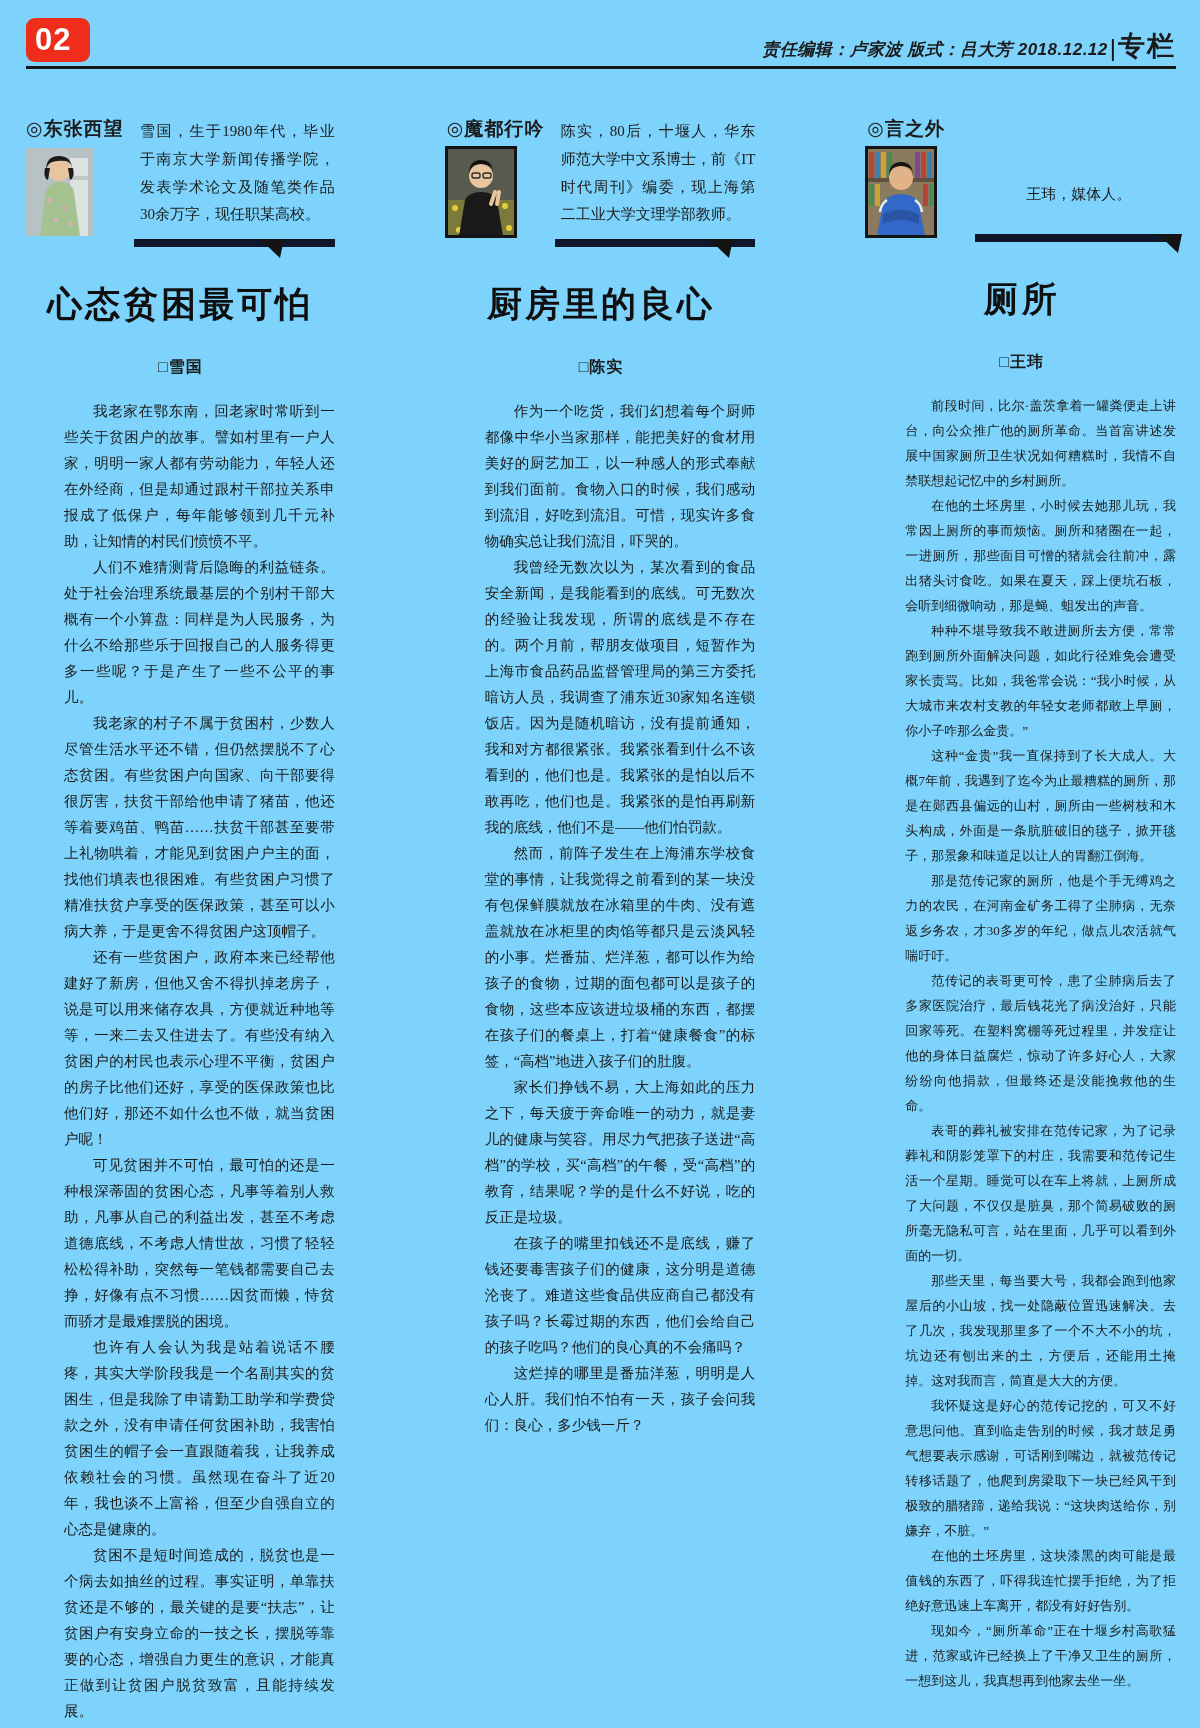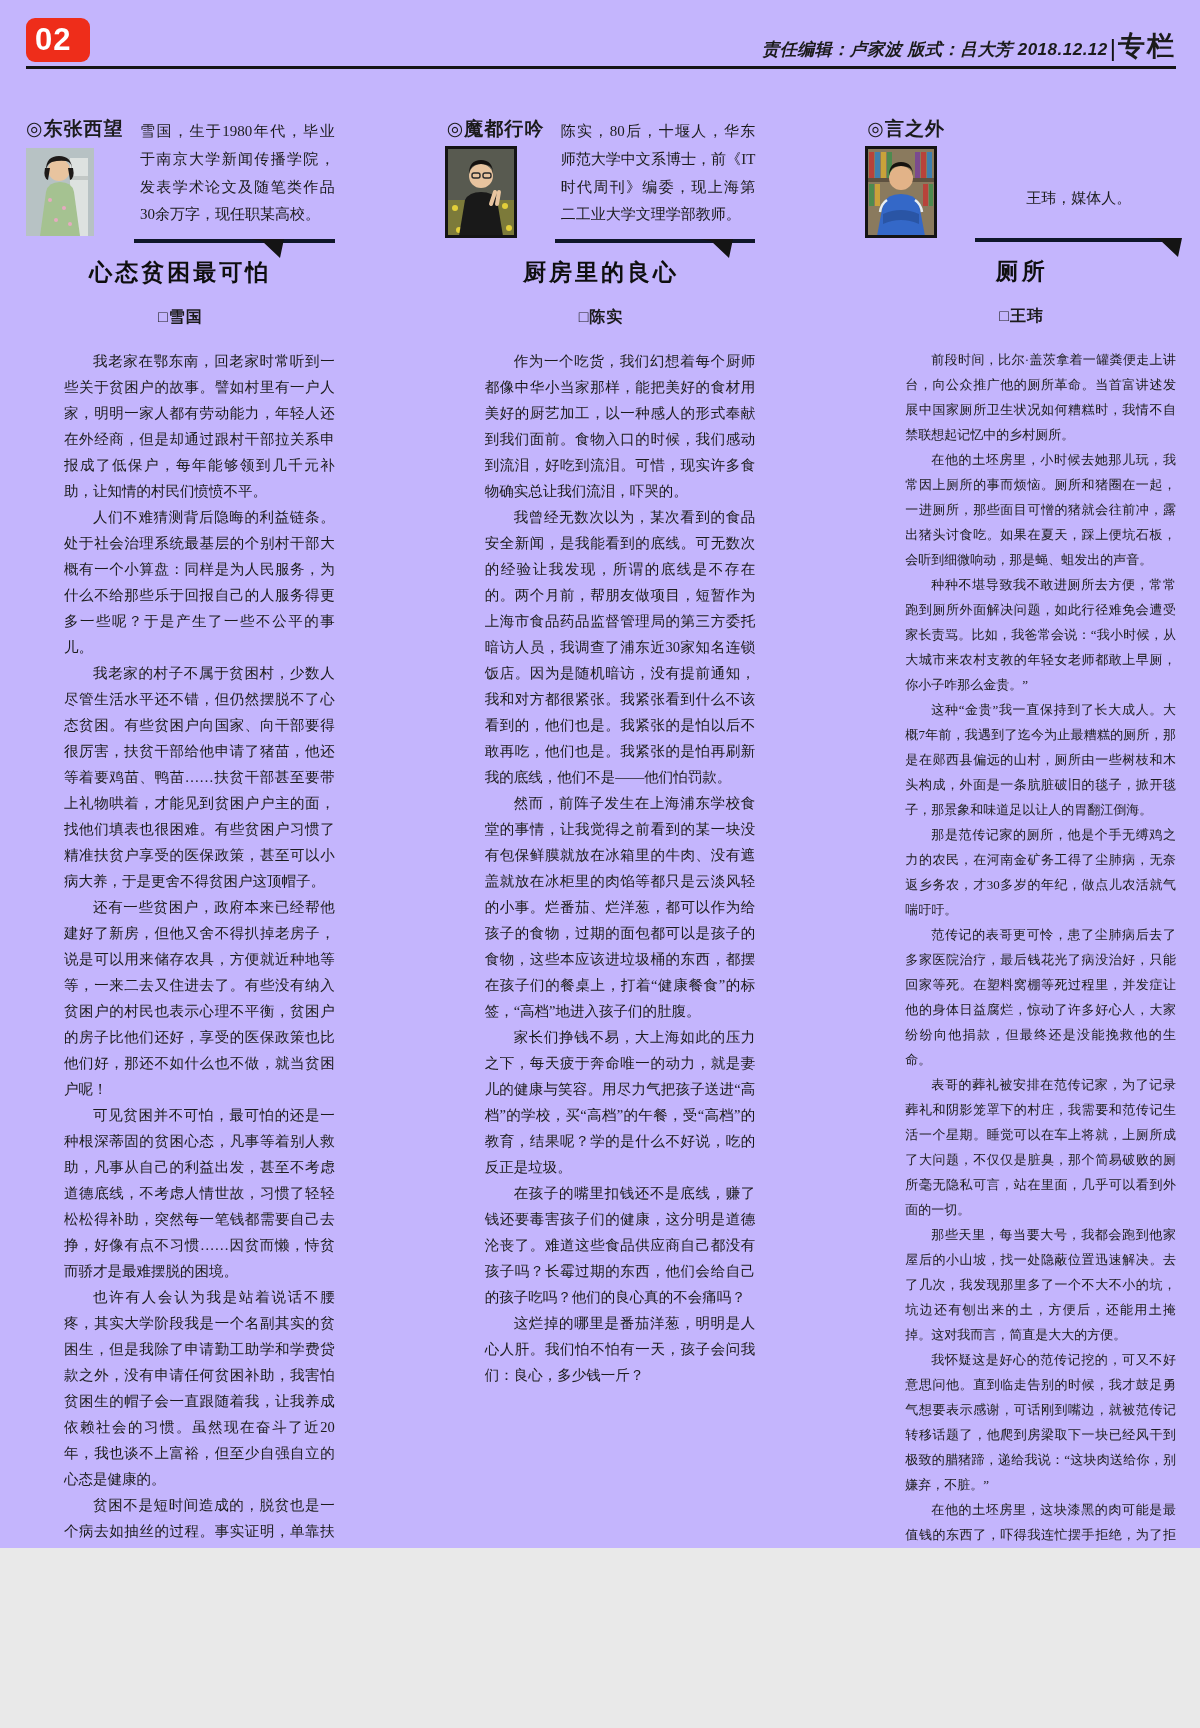--- a/index.html
+++ b/index.html
@@ -1,20 +1,20 @@
 <!DOCTYPE html>
 <html lang="zh"><head>
 <meta charset="utf-8">
 <style>
   html,body{margin:0;padding:0;background:#e9e9e9;}
   .page{
     position:relative;
-    width:1200px;height:1548px;
+    width:1200px;height:1728px;
     margin:0 auto;
-    background:#c4b5fd;
+    background:#7dd3fc;
     overflow:hidden;
     font-family:"Liberation Serif","DejaVu Serif",serif;
     color:#1b1b1b;
     box-shadow:0 0 6px rgba(0,0,0,.25);
   }
   
   .masthead{position:absolute;top:18px;left:26px;right:24px;height:48px;}
   .page-badge{
     position:absolute;left:0;top:0;
     width:64px;height:44px;
@@ -44,34 +44,34 @@
   .kicker{
     font-family:"Liberation Sans","DejaVu Sans",sans-serif;
     font-size:19px;font-weight:800;letter-spacing:1px;white-space:nowrap;
     margin-bottom:6px;
   }
   .photo{width:68px;height:88px;flex:0 0 auto;}
   .photo svg{display:block;width:100%;height:100%;}
   .photo.framed svg{outline:3px solid #141414;outline-offset:-1px;}
   .bio-cell{
     position:relative;
-    border-bottom:4px solid #0f172a;
+    border-bottom:8px solid #0f172a;
     padding:2px 0 10px 6px;
     font-size:15px;line-height:1.85;
     text-align:justify;
   }
   .bio-cell.bio-bottom{display:flex;align-items:flex-end;justify-content:center;padding-bottom:25px;}
   .bubble-tail{position:absolute;bottom:-19px;width:34px;height:19px;}
   .bubble-tail svg{display:block;width:100%;height:100%;}
   
   .article-title{
-    margin-top:14px;
+    margin-top:34px;
     text-align:center;
     font-family:Liberation Sans, sans-serif;
-    font-size:23px;font-weight:900;letter-spacing:3px;color:#0f0f0f;
+    font-size:35px;font-weight:900;letter-spacing:3px;color:#0f0f0f;
   }
   .article-author{
     margin-top:9px;text-align:center;
     font-family:"Liberation Sans","DejaVu Sans",sans-serif;
     font-size:16px;font-weight:700;letter-spacing:1px;
   }
   
   .article-body{margin-top:20px;font-size:14.5px;line-height:26px;text-align:justify;margin-left:38px;}
   .article-body .para{margin:0;text-indent:2em;}
   .article.compact .article-body{font-size:13px;line-height:25px;}

